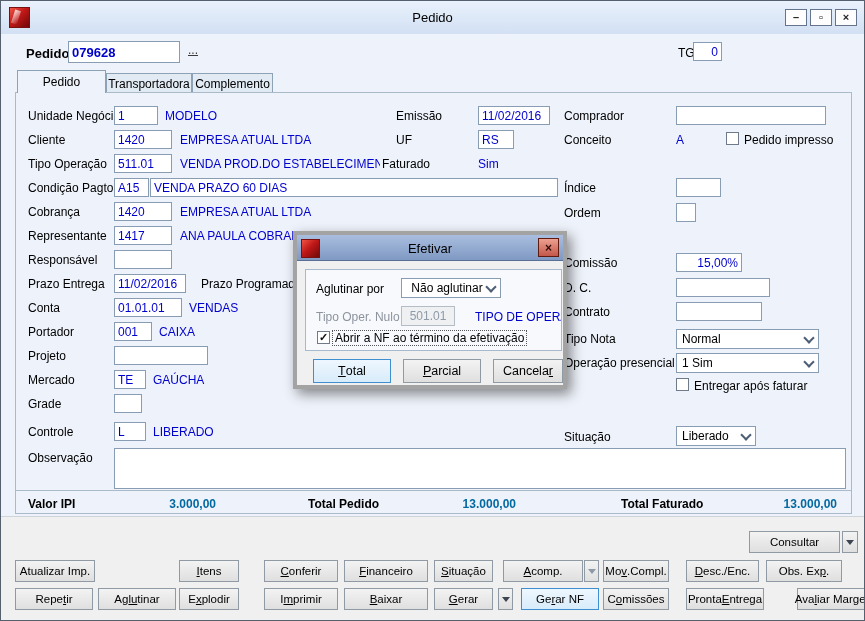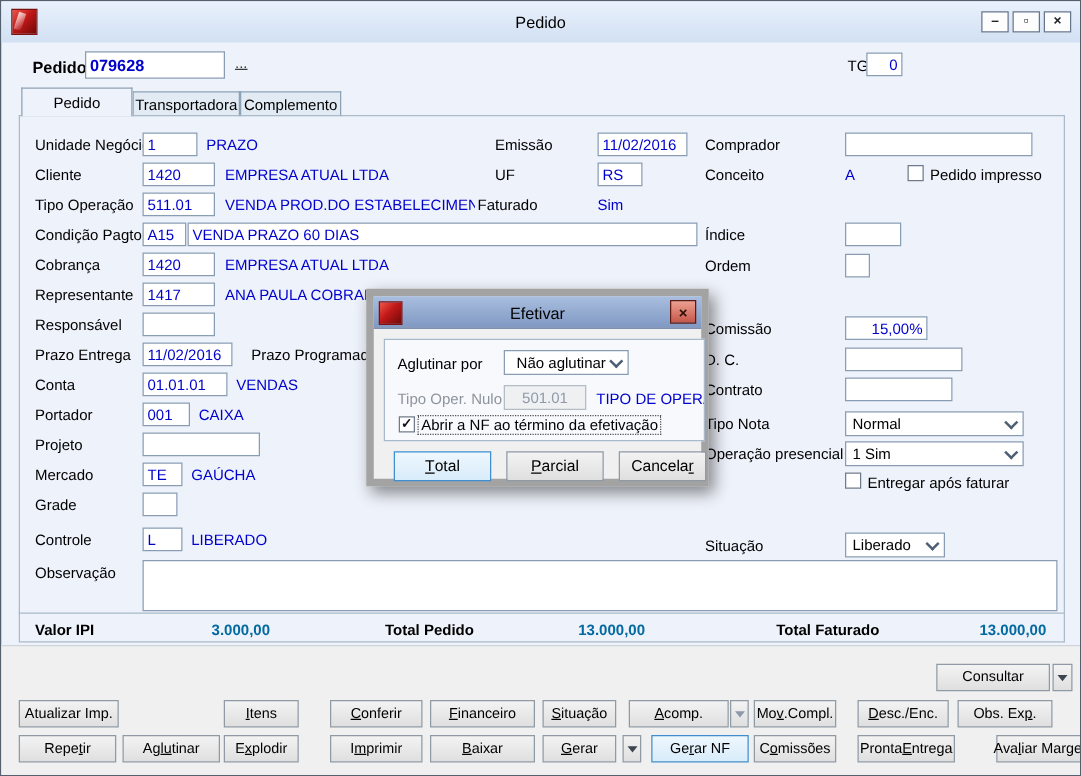--- a/index.html
+++ b/index.html
@@ -45,21 +45,21 @@
     background:linear-gradient(#f3f3f3,#dfdfdf);display:flex;align-items:center;justify-content:center;
     font-size:11.5px;white-space:nowrap;color:#000;}
   .btn .u, .u{text-decoration:underline;}
   .arrowbtn{position:absolute;height:22px;box-sizing:border-box;border:1px solid #8f9aa5;
     background:linear-gradient(#f3f3f3,#dfdfdf);display:flex;align-items:center;justify-content:center;}
   .tri{width:0;height:0;border-left:4px solid transparent;border-right:4px solid transparent;border-top:5px solid #3c4550;}
   .tri.light{border-top-color:#8d99a8;}
   .focusblue{border:1px solid #3f8fd0 !important;background:linear-gradient(#eef7fe,#d8ecfa) !important;}
   
   .dialog{position:absolute;left:292px;top:230px;width:274px;height:158px;box-sizing:border-box;
-    background:#f0f0f0;border:6px solid #a3a3a3;box-shadow:4px 5px 12px rgba(0,0,0,.45);z-index:10;}
+    background:#f0f0f0;border:4px solid #a3a3a3;box-shadow:4px 5px 12px rgba(0,0,0,.45);z-index:10;}
   .dlg-title{position:absolute;left:0;top:0;width:100%;height:26px;
     background:linear-gradient(#a9bedf,#8099c3);border-bottom:1px solid #5a6f96;box-sizing:border-box;}
   .dlg-title-text{position:absolute;left:0;top:6px;width:100%;text-align:center;font-size:13px;color:#000;}
   .dlg-icon{position:absolute;left:4px;top:4px;width:17px;height:17px;border:1px solid #7a1010;
     background:linear-gradient(135deg,#f05545 0%,#c01818 45%,#700808 100%);}
   .dlg-close{position:absolute;right:4px;top:3px;width:21px;height:19px;box-sizing:border-box;
     border:1px solid #5f1b10;background:linear-gradient(#eda091,#c4574a);
     display:flex;align-items:center;justify-content:center;font-weight:bold;font-size:12px;color:#30100a;}
   .dlg-group{position:absolute;left:8px;top:34px;width:257px;height:82px;box-sizing:border-box;
     border:1px solid #a9b9cd;background:#f7f9fc;overflow:hidden;}
@@ -97,21 +97,21 @@
     </div>
   <div class="tab" style="left:191px;top:72px;width:81px;height:20px;">
       <span>Complemento</span>
     </div>
 
   <div class="panel"></div>
   <div class="totals-line"></div>
 
   <div class="lbl" style="left:27px;top:108px;">Unidade Negócio</div>
   <div class="box" style="left:113px;top:105px;width:44px;">1</div>
-  <div class="desc" style="left:164px;top:108px;">PRAZO</div>
+  <div class="desc" style="left:164px;top:108px;">MODELO</div>
 
   <div class="lbl" style="left:27px;top:132px;">Cliente</div>
   <div class="box" style="left:113px;top:129px;width:58px;">1420</div>
   <div class="desc" style="left:179px;top:132px;">EMPRESA ATUAL LTDA</div>
 
   <div class="lbl" style="left:27px;top:156px;">Tipo Operação</div>
   <div class="box" style="left:113px;top:153px;width:58px;">511.01</div>
   <div class="desc clip" style="left:179px;top:156px;width:200px;">VENDA PROD.DO ESTABELECIMENTO (ICMS 1:</div>
 
   <div class="lbl" style="left:27px;top:180px;">Condição Pagto.</div>
@@ -336,21 +336,21 @@
       <div class="dlg-title-text">Efetivar</div>
       <div class="dlg-close">×</div>
     </div>
     <div class="dlg-group">
       <div class="lbl" style="left:10px;top:12px;">Aglutinar por</div>
       <div class="combo" style="left:95px;top:8px;width:100px;">
         <span style="margin:0 auto;">Não aglutinar</span>
         <span class="chev"></span>
       </div>
       <div class="lbl gray" style="left:10px;top:40px;">Tipo Oper. Nulo</div>
-      <div class="box disabledbox" style="left:95px;top:36px;width:66px;height:20px;justify-content:center;">501.01</div>
+      <div class="box disabledbox" style="left:95px;top:36px;width:54px;height:20px;justify-content:center;">501.01</div>
       <div class="desc" style="left:169px;top:40px;">TIPO DE OPERAÇAO</div>
       <div class="chk" style="left:11px;top:61px;">✓</div>
       <div class="lbl dotted" style="left:27px;top:61px;">Abrir a NF ao término da efetivação</div>
     </div>
     <div class="dlg-btn focusblue" style="left:16px;width:78px;">
         <span></span>
         <span class="u">T</span>
         <span>otal</span>
       </div>
     <div class="dlg-btn" style="left:106px;width:78px;">

